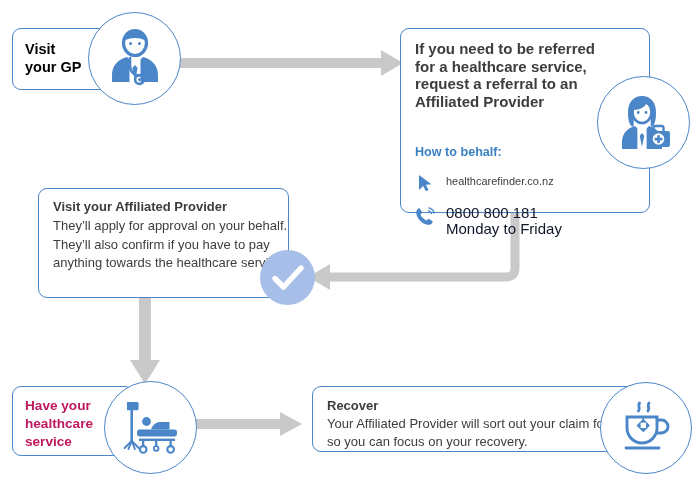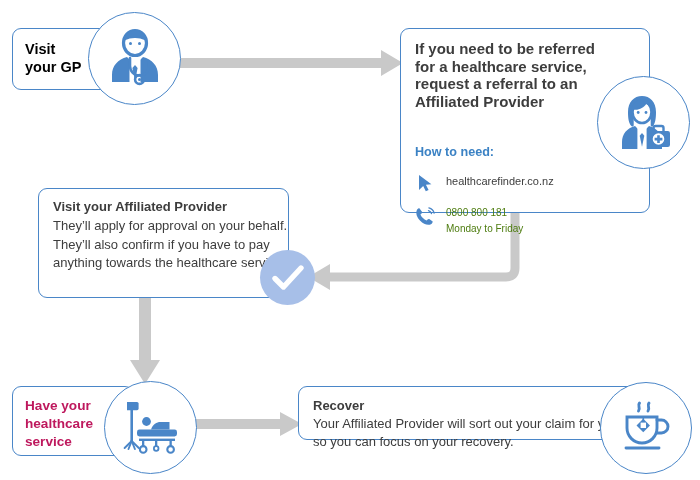--- a/index.html
+++ b/index.html
@@ -17,21 +17,21 @@
   #box-gp{left:12px;top:28px;width:120px;height:62px;z-index:2;}
   #box-gp .txt{position:absolute;left:12px;top:11px;font-size:14.5px;font-weight:bold;line-height:18px;color:#000000;}
 
   #circ-gp{left:88px;top:12px;width:93px;height:93px;z-index:4;}
 
   
   #box-ref{left:400px;top:28px;width:250px;height:185px;z-index:2;}
   #box-ref .hd{position:absolute;left:14px;top:11px;width:190px;font-size:15px;font-weight:bold;line-height:17.5px;color:#3d3d3d;}
   #box-ref .sub{position:absolute;left:14px;top:116px;font-size:12.6px;font-weight:bold;color:#3b82c4;}
   #box-ref .r1{position:absolute;left:45px;top:146px;font-size:11px;color:#3d3d3d;}
-  #box-ref .r2{position:absolute;left:45px;top:176px;font-size:10px;color:#4d7c0f;line-height:16px;}
+  #box-ref .r2{position:absolute;left:45px;top:176px;font-size:15px;color:#0f172a;line-height:16px;}
   #ico-cursor{position:absolute;left:14px;top:144px;width:20px;height:20px;}
   #ico-phone{position:absolute;left:13px;top:177px;width:22px;height:22px;}
 
   #circ-nurse{left:597px;top:76px;width:93px;height:93px;z-index:4;}
 
   
   #box-ap{left:38px;top:188px;width:251px;height:110px;z-index:2;}
   #box-ap .tl{position:absolute;left:14px;top:10px;font-size:13px;font-weight:bold;color:#3d3d3d;}
   #box-ap .bd{position:absolute;left:14px;top:28px;width:240px;font-size:13px;line-height:18.6px;color:#3d3d3d;}
 
@@ -39,21 +39,21 @@
   #check{position:absolute;left:260px;top:250px;width:55px;height:55px;border-radius:50%;background:#a7bfe8;z-index:5;}
   #check svg{position:absolute;left:0;top:0;}
 
   
   #box-hc{left:12px;top:386px;width:122px;height:70px;z-index:2;}
   #box-hc .txt{position:absolute;left:12px;top:10px;font-size:13.6px;font-weight:bold;line-height:18px;color:#be185d;}
 
   #circ-bed{left:104px;top:381px;width:93px;height:93px;z-index:4;}
 
   
-  #box-rec{left:298px;top:386px;width:352px;height:54px;z-index:2;}
+  #box-rec{left:312px;top:386px;width:352px;height:66px;z-index:2;}
   #box-rec .tl{position:absolute;left:14px;top:11px;font-size:13px;font-weight:bold;color:#3d3d3d;}
   #box-rec .bd{position:absolute;left:14px;top:28px;width:322px;font-size:13px;line-height:18px;color:#3d3d3d;}
 
   #circ-cup{left:600px;top:382px;width:92px;height:92px;z-index:4;}
 
   .grey{fill:#c9c9c9;}
 </style>
 </head>
 <body>
 
@@ -100,21 +100,21 @@
 
         <path d="M27 31 v8 c0 5.5 4.2 9.5 9.5 9.5 s9.5-4 9.5-9.5 v-4" fill="none" stroke="#4a86c8" stroke-width="2.6" stroke-linecap="round"></path>
         <circle cx="36.5" cy="52.5" r="4.4" fill="none" stroke="#4a86c8" stroke-width="2.6"></circle>
         <circle cx="36.5" cy="52.5" r="1.5"></circle>
       </g>
     </svg>
   </div>
 
   <div class="box" id="box-ref">
     <div class="hd">If you need to be referred for a healthcare service, request a referral to an Affiliated Provider</div>
-    <div class="sub">How to need:</div>
+    <div class="sub">How to behalf:</div>
 
     <svg id="ico-cursor" viewBox="0 0 20 20">
       <path fill="#4a86c8" d="M4 2 L4 17 L8.2 12.9 L10.8 18.2 L13.6 16.9 L10.9 11.7 L16.4 11.3 Z"></path>
     </svg>
     <div class="r1">healthcarefinder.co.nz</div>
 
     <svg id="ico-phone" viewBox="0 0 22 22">
       <path fill="#4a86c8" d="M5.4 2.2c-1 0-2 .7-2.5 1.7C1.4 7 3 11.5 6.2 14.8c3.2 3.3 7.7 5 10.8 3.4 1-.5 1.7-1.5 1.7-2.6l-3.1-2.4c-.6-.5-1.5-.4-2 .2l-1 1.2c-1.4-.6-2.6-1.4-3.7-2.5C7.8 11 7 9.8 6.4 8.4l1.2-1c.6-.5.7-1.4.2-2L5.4 2.2z"></path>
       <path fill="none" stroke="#4a86c8" stroke-width="1.3" stroke-linecap="round" d="M14.5 4.6a4.3 4.3 0 0 1 3 3"></path>
       <path fill="none" stroke="#4a86c8" stroke-width="1.3" stroke-linecap="round" d="M14.9 1.9a7 7 0 0 1 5.2 5.2"></path>

